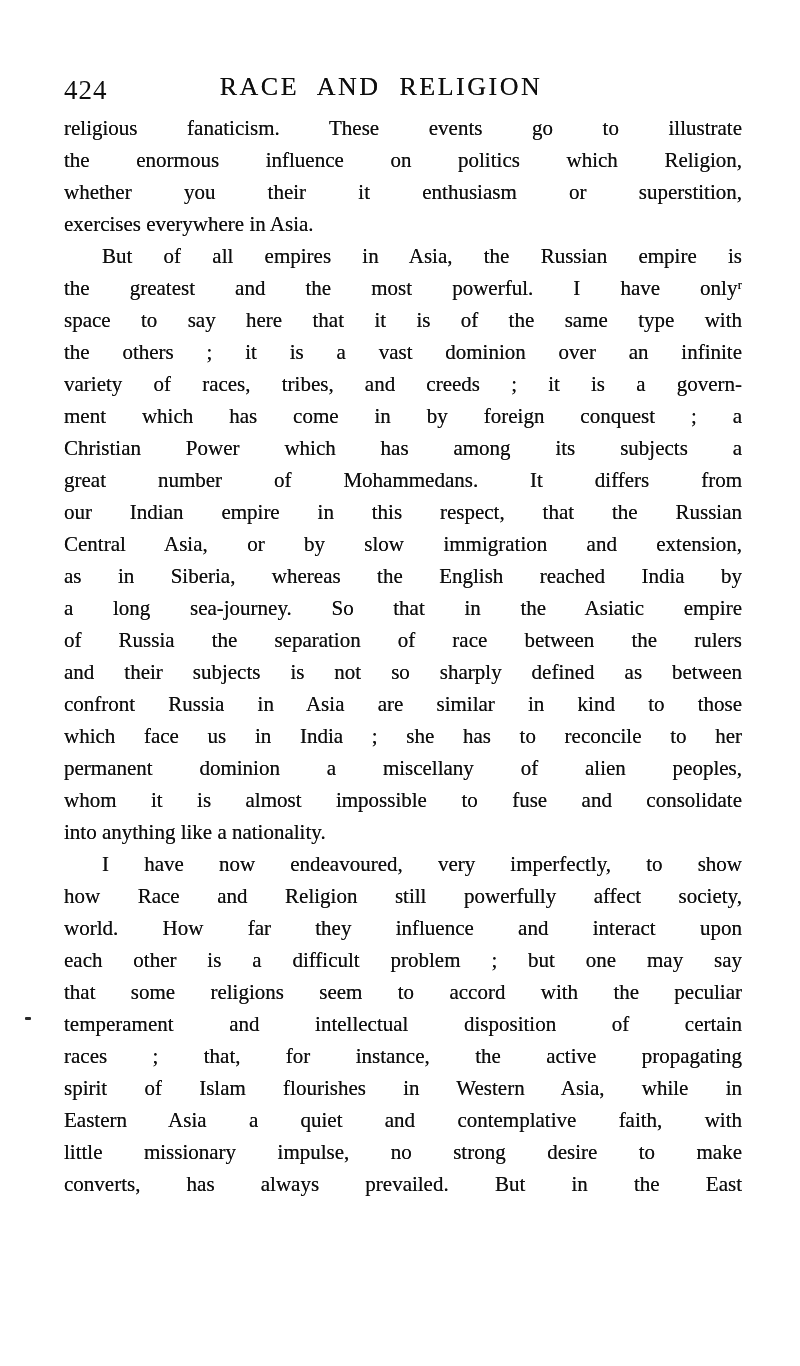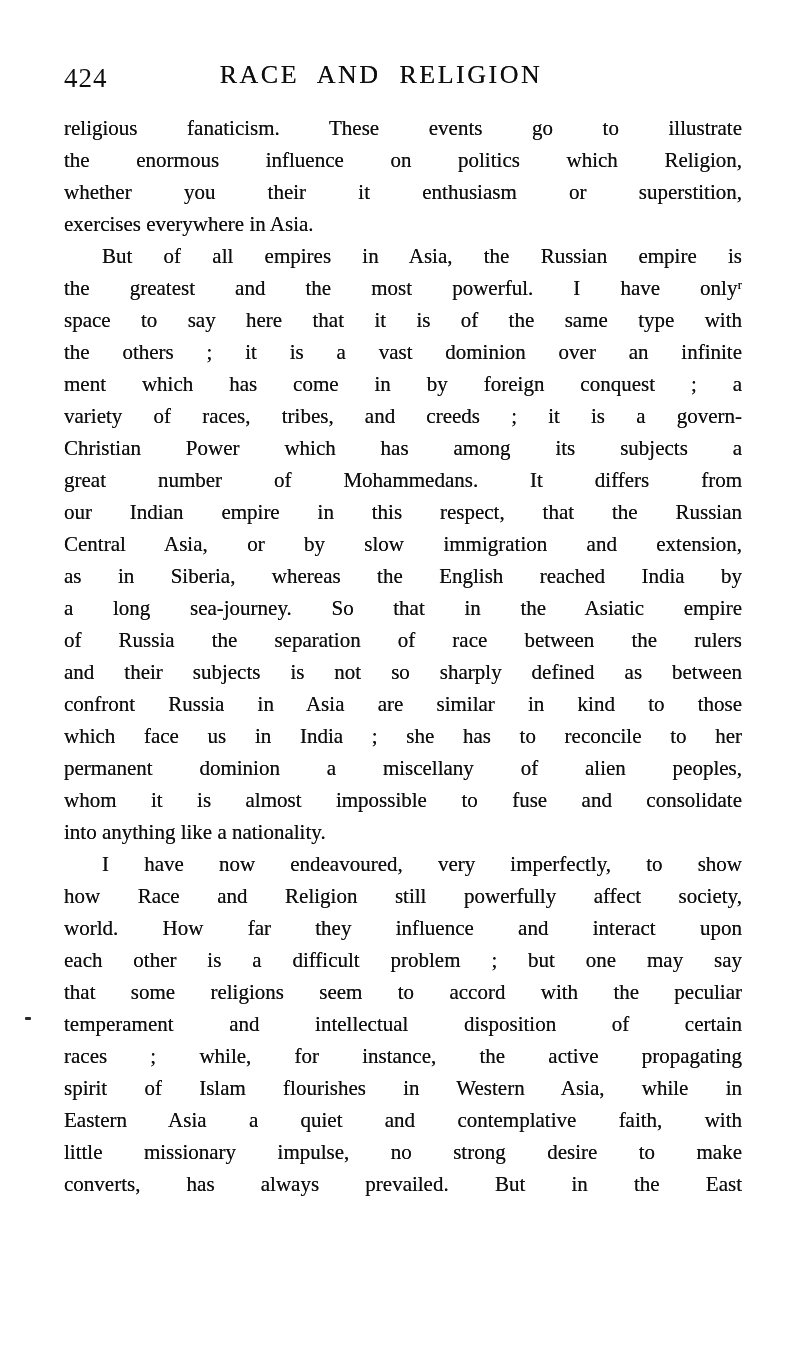--- a/index.html
+++ b/index.html
@@ -15,21 +15,21 @@
     overflow: hidden;
   }
   .page {
     position: relative;
     width: 800px;
     height: 1366px;
     background: #ffffff;
   }
   .header-row {
     position: absolute;
-    top: 60px;
+    top: 72px;
     left: 64px;
     width: 678px;
     height: 34px;
   }
   .page-number {
     position: absolute;
     left: 0;
     top: 3px;
     font-size: 27px;
     letter-spacing: 1px;
@@ -88,22 +88,22 @@
         <div class="line">religious fanaticism.  These events go to illustrate</div>
         <div class="line">the enormous influence on politics which Religion,</div>
         <div class="line">whether you their it enthusiasm or superstition,</div>
         <div class="line last-left">exercises everywhere in Asia.</div>
       </div>
       <div class="paragraph">
         <div class="line indent">But of all empires in Asia, the Russian empire is</div>
         <div class="line">the greatest and the most powerful.  I have onlyʳ</div>
         <div class="line">space to say here that it is of the same type with</div>
         <div class="line">the others ;  it is a vast dominion over an infinite</div>
+        <div class="line">variety of races, tribes, and creeds ;  it is a govern-</div>
         <div class="line">ment which has come in by foreign conquest ;  a</div>
-        <div class="line">variety of races, tribes, and creeds ;  it is a govern-</div>
         <div class="line">Christian Power which has among its subjects a</div>
         <div class="line">great number of Mohammedans.  It differs from</div>
         <div class="line">our Indian empire in this respect, that the Russian</div>
         <div class="line">Central Asia, or by slow immigration and extension,</div>
         <div class="line">as in Siberia, whereas the English reached India by</div>
         <div class="line">a long sea-journey.  So that in the Asiatic empire</div>
         <div class="line">of Russia the separation of race between the rulers</div>
         <div class="line">and their subjects is not so sharply defined as between</div>
         <div class="line">confront Russia in Asia are similar in kind to those</div>
         <div class="line">which face us in India ;  she has to reconcile to her</div>
@@ -111,21 +111,21 @@
         <div class="line">whom it is almost impossible to fuse and consolidate</div>
         <div class="line last-left">into anything like a nationality.</div>
       </div>
       <div class="paragraph">
         <div class="line indent">I have now endeavoured, very imperfectly, to show</div>
         <div class="line">how Race and Religion still powerfully affect society,</div>
         <div class="line">world.  How far they influence and interact upon</div>
         <div class="line">each other is a difficult problem ;  but one may say</div>
         <div class="line">that some religions seem to accord with the peculiar</div>
         <div class="line">temperament and intellectual disposition of certain</div>
-        <div class="line">races ;  while, for instance, the active propagating</div>
+        <div class="line">races ;  that, for instance, the active propagating</div>
         <div class="line">spirit of Islam flourishes in Western Asia, while in</div>
         <div class="line">Eastern Asia a quiet and contemplative faith, with</div>
         <div class="line">little missionary impulse, no strong desire to make</div>
         <div class="line">converts, has always prevailed.  But in the East</div>
       </div>
     </div>
 
   <div class="ink-speck"></div>
 
 </div>

